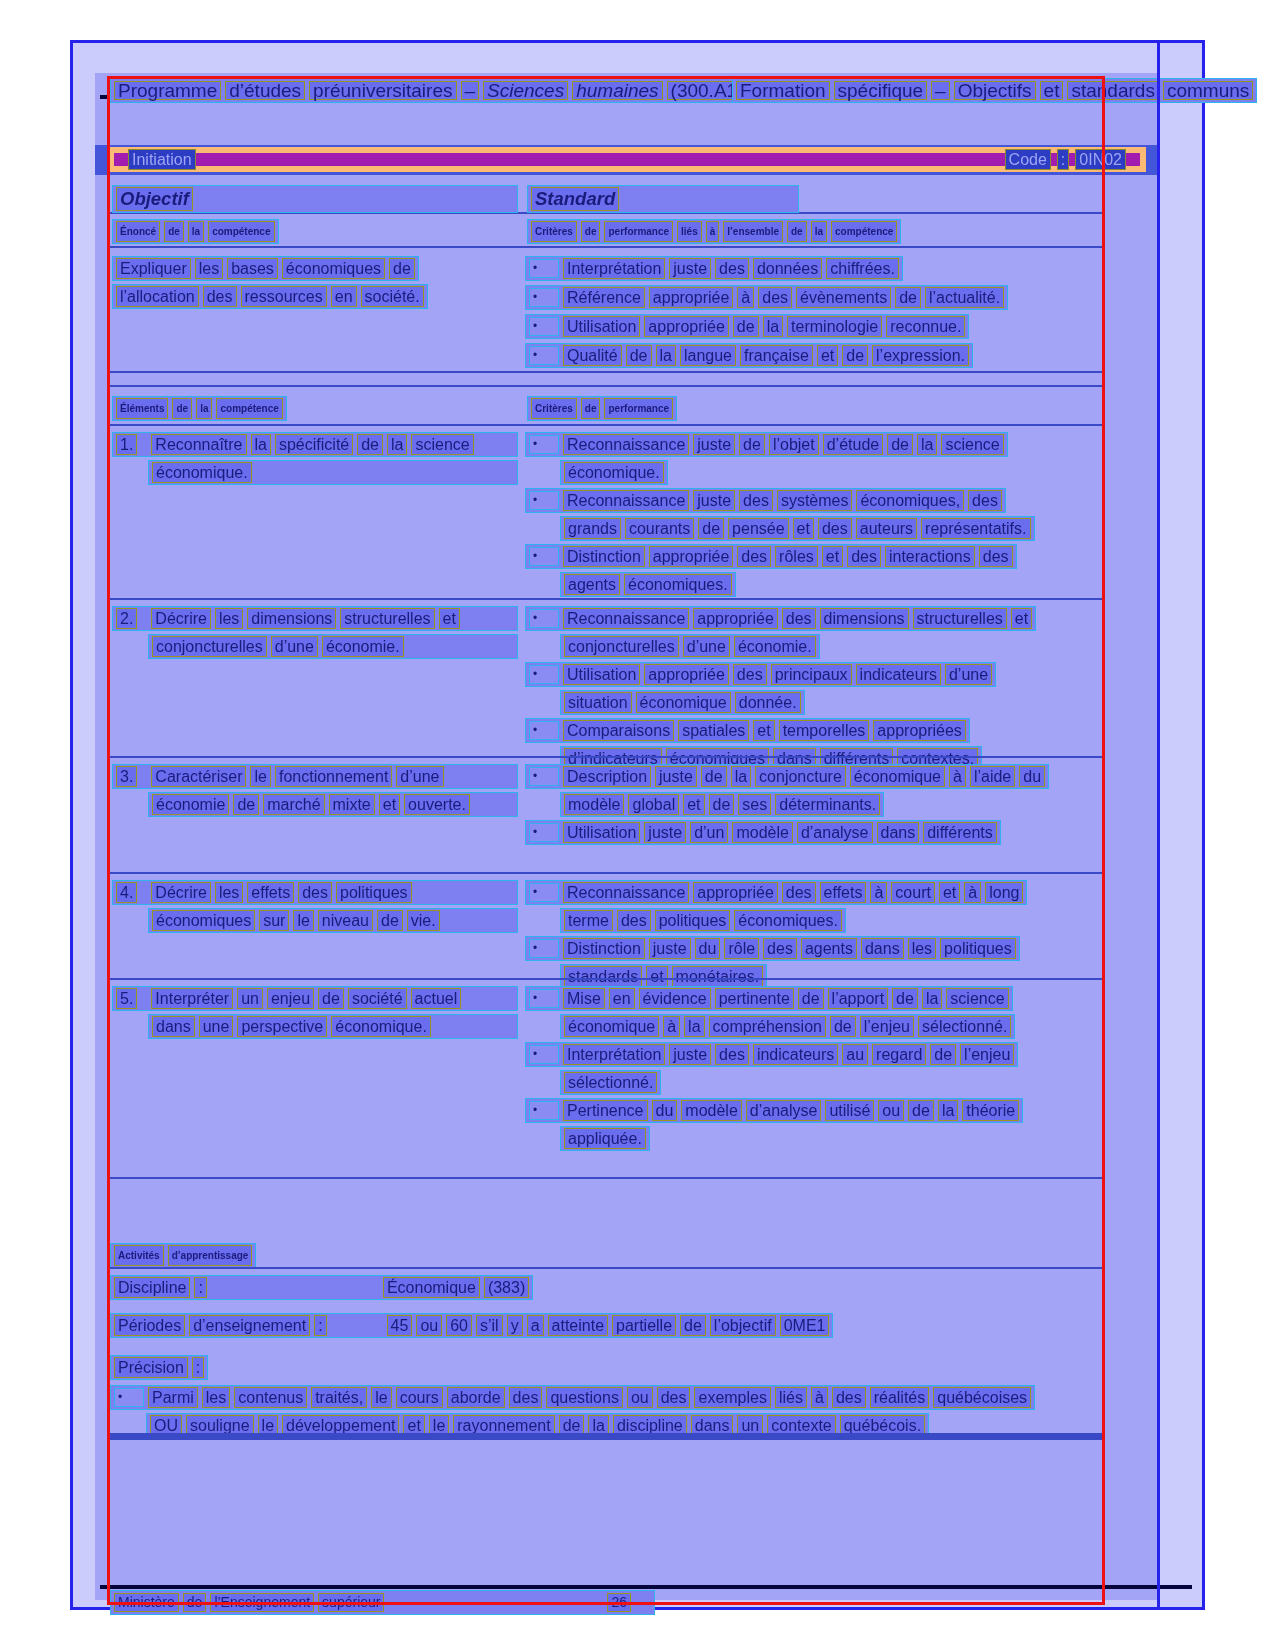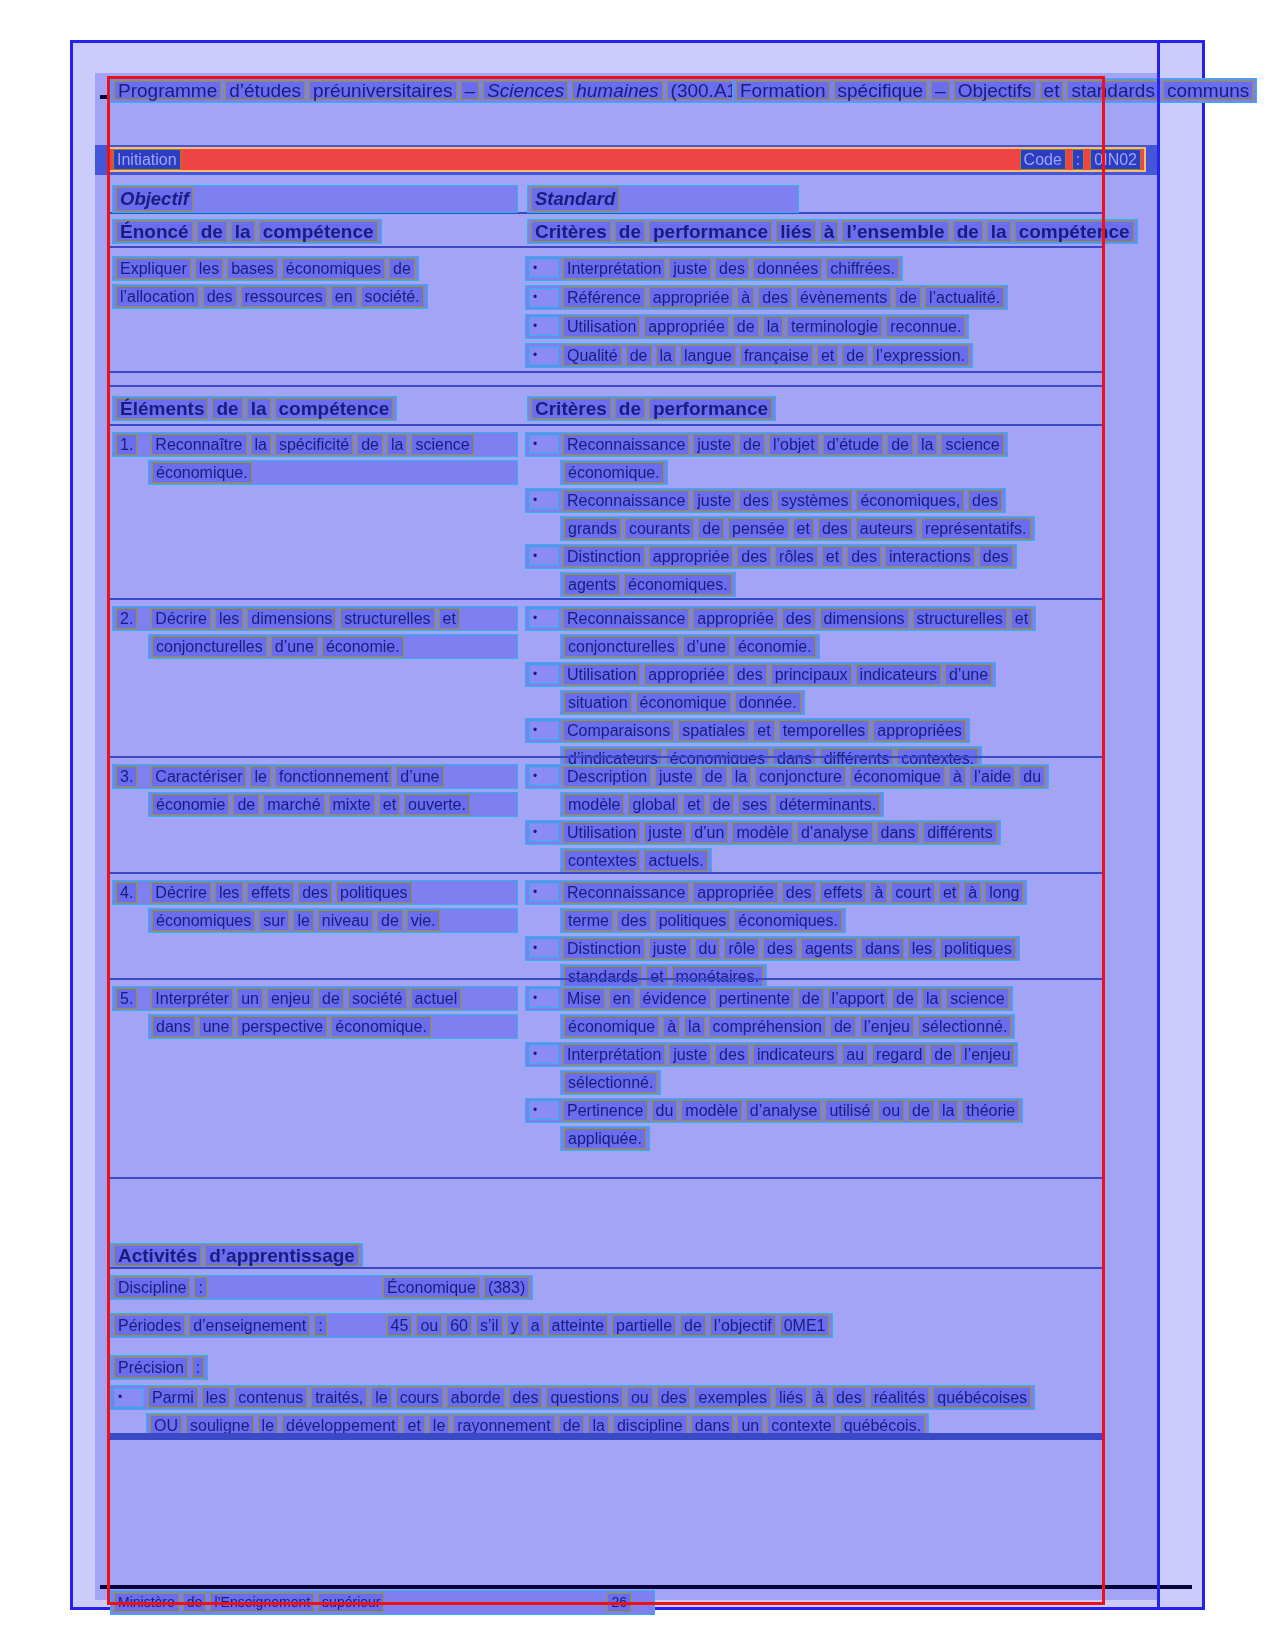--- a/index.html
+++ b/index.html
@@ -7,34 +7,34 @@
   .abs{position:absolute;}
   .outer{position:absolute;left:70px;top:40px;width:1135px;height:1570px;border:3px solid #2622ec;background:#cbccfb;box-sizing:border-box;}
   .contentbg{position:absolute;left:95px;top:73px;width:1063px;height:1527px;background:#a3a4f6;}
   .vblue{position:absolute;left:1157px;top:40px;width:3px;height:1570px;background:#2622ec;z-index:55;}
   .navy{position:absolute;left:100px;width:1092px;height:4px;background:#05053c;z-index:20;}
   .redrect{position:absolute;left:107px;top:76px;width:998px;height:1529px;border:3px solid #ef1014;box-sizing:border-box;z-index:60;}
   .line{height:28px;white-space:nowrap;}
   .pitch29 .line{height:29px;}
   .lbox{display:inline-flex;align-items:center;gap:4px;height:25px;padding:1px 3px;border:1px solid #2eb4ec;background:#7e80f2;box-sizing:border-box;white-space:nowrap;}
   .w{display:inline-block;font-size:16px;height:21px;line-height:19px;padding:0 3px;border:1px solid #96961e;background:#6b6def;color:#1a1c7c;white-space:nowrap;box-sizing:border-box;}
-  .bold .w{font-weight:bold;font-size:19px;}
+  .bold .w{font-weight:bold;font-size:10px;}
   .hdr .w{font-size:19px;height:19px;line-height:17px;}
   .ftr .w{font-size:14px;height:19px;line-height:17px;}
   .big{font-size:18.5px !important;font-weight:bold;font-style:italic;height:24px !important;line-height:22px !important;}
   .tall{height:28px;}
   .num{margin-right:10px;}
   .bdot{display:inline-block;width:30px;height:19px;border:1px solid #2eb4ec;background:#8a8cf4;color:#1a1c7c;font-size:12px;line-height:17px;padding-left:3px;box-sizing:border-box;flex:none;}
   .cont{margin-left:35px;}
   .stretchA{width:406px;}
   .cont2{margin-left:36px;width:370px;}
   .grp{display:inline-flex;gap:4px;}
   .it .w{font-style:italic;}
   .band{position:absolute;left:95px;top:145px;width:1065px;height:30px;background:#4355d8;z-index:30;}
-  .band-line{position:absolute;left:13px;right:14px;top:2px;bottom:3px;display:flex;justify-content:space-between;align-items:center;border:2px solid #fdba74;background:#ef4444;padding:0 3px;}
+  .band-line{position:absolute;left:13px;right:14px;top:2px;bottom:3px;display:flex;justify-content:space-between;align-items:center;border:6px solid #fdba74;background:#a21caf;padding:0 14px;}
   .band .w{background:#2c3dc4;border-color:#8a8a2e;color:#9fa5f4;}
   .codegrp{display:inline-flex;gap:6px;}
   .tbl{position:absolute;left:107px;width:998px;border:2px solid #3a49c6;box-sizing:border-box;z-index:25;}
   .hline{position:absolute;left:0;right:0;height:2px;background:#3a49c6;}
   .act{position:absolute;left:107px;width:998px;z-index:25;}
   .bar{position:absolute;left:2px;right:2px;height:7px;background:#3a49c6;}
 </style>
 </head>
 <body>
 
@@ -376,24 +376,20 @@
             <div class="line"><span class="lbox">
                 <span class="bdot">•</span>
                 <span class="w">Utilisation</span>
                 <span class="w">juste</span>
                 <span class="w">d’un</span>
                 <span class="w">modèle</span>
                 <span class="w">d’analyse</span>
                 <span class="w">dans</span>
                 <span class="w">différents</span>
               </span></div>
-            <div class="line"><span class="lbox cont">
-                <span class="w">contextes</span>
-                <span class="w">actuels.</span>
-              </span></div>
           </div>
         </div>
         <div style="position: absolute; left: 0px; right: 0px; top: 493px;">
           <div style="position: absolute; left: 3px; top: 0px;">
             <div class="line"><span class="lbox stretchA">
                 <span class="w num">4.</span>
                 <span class="w">Décrire</span>
                 <span class="w">les</span>
                 <span class="w">effets</span>
                 <span class="w">des</span>

